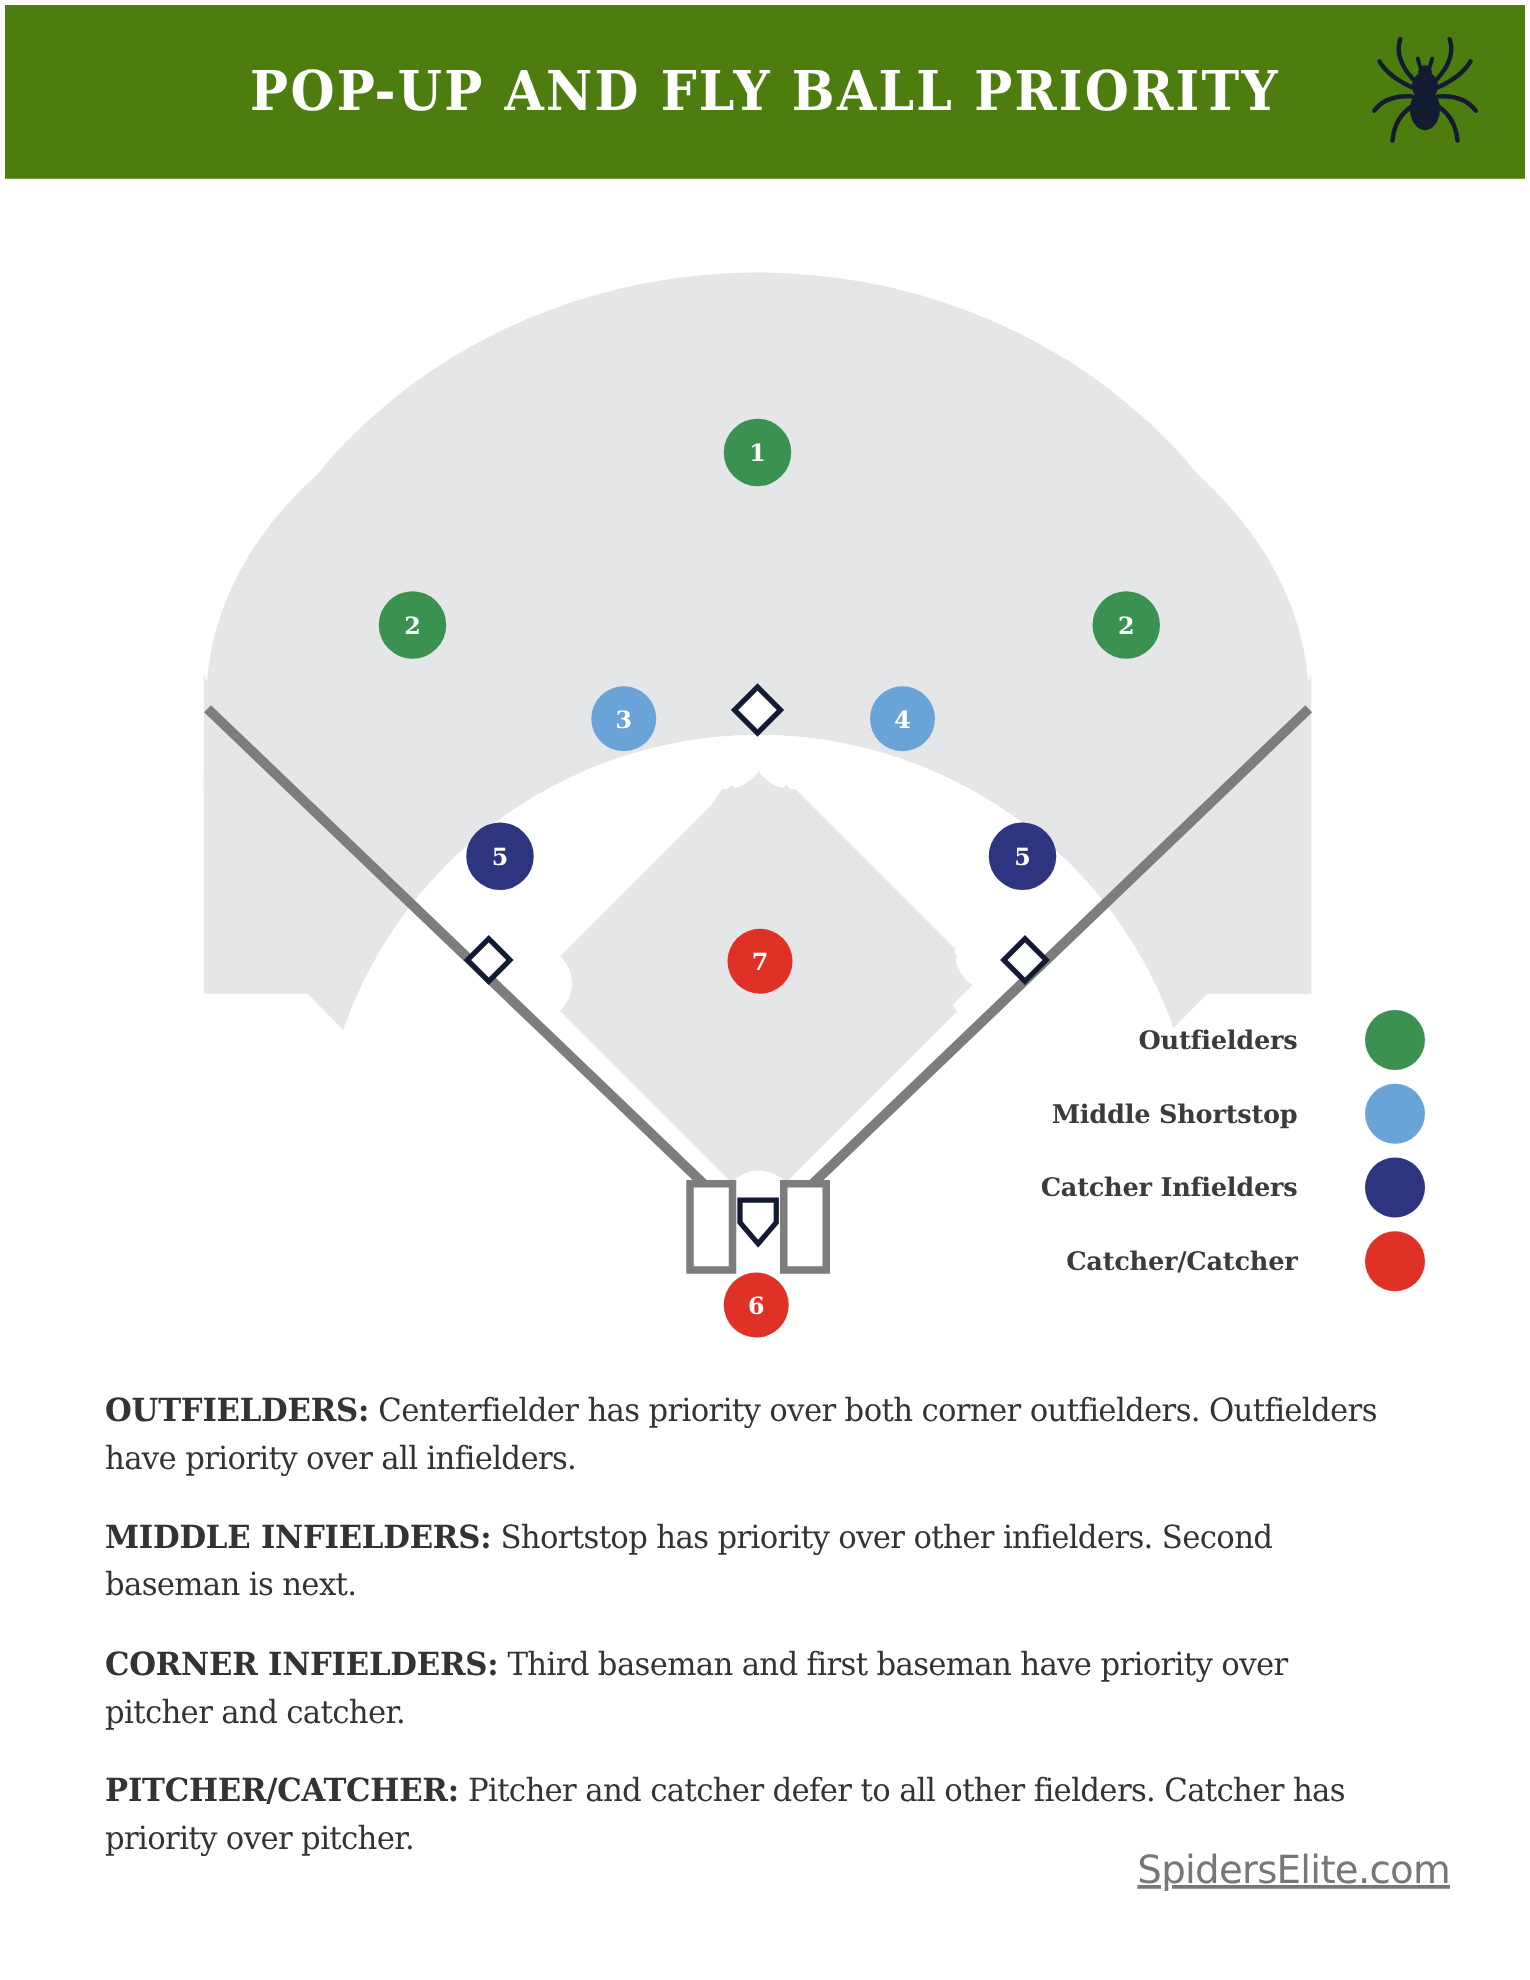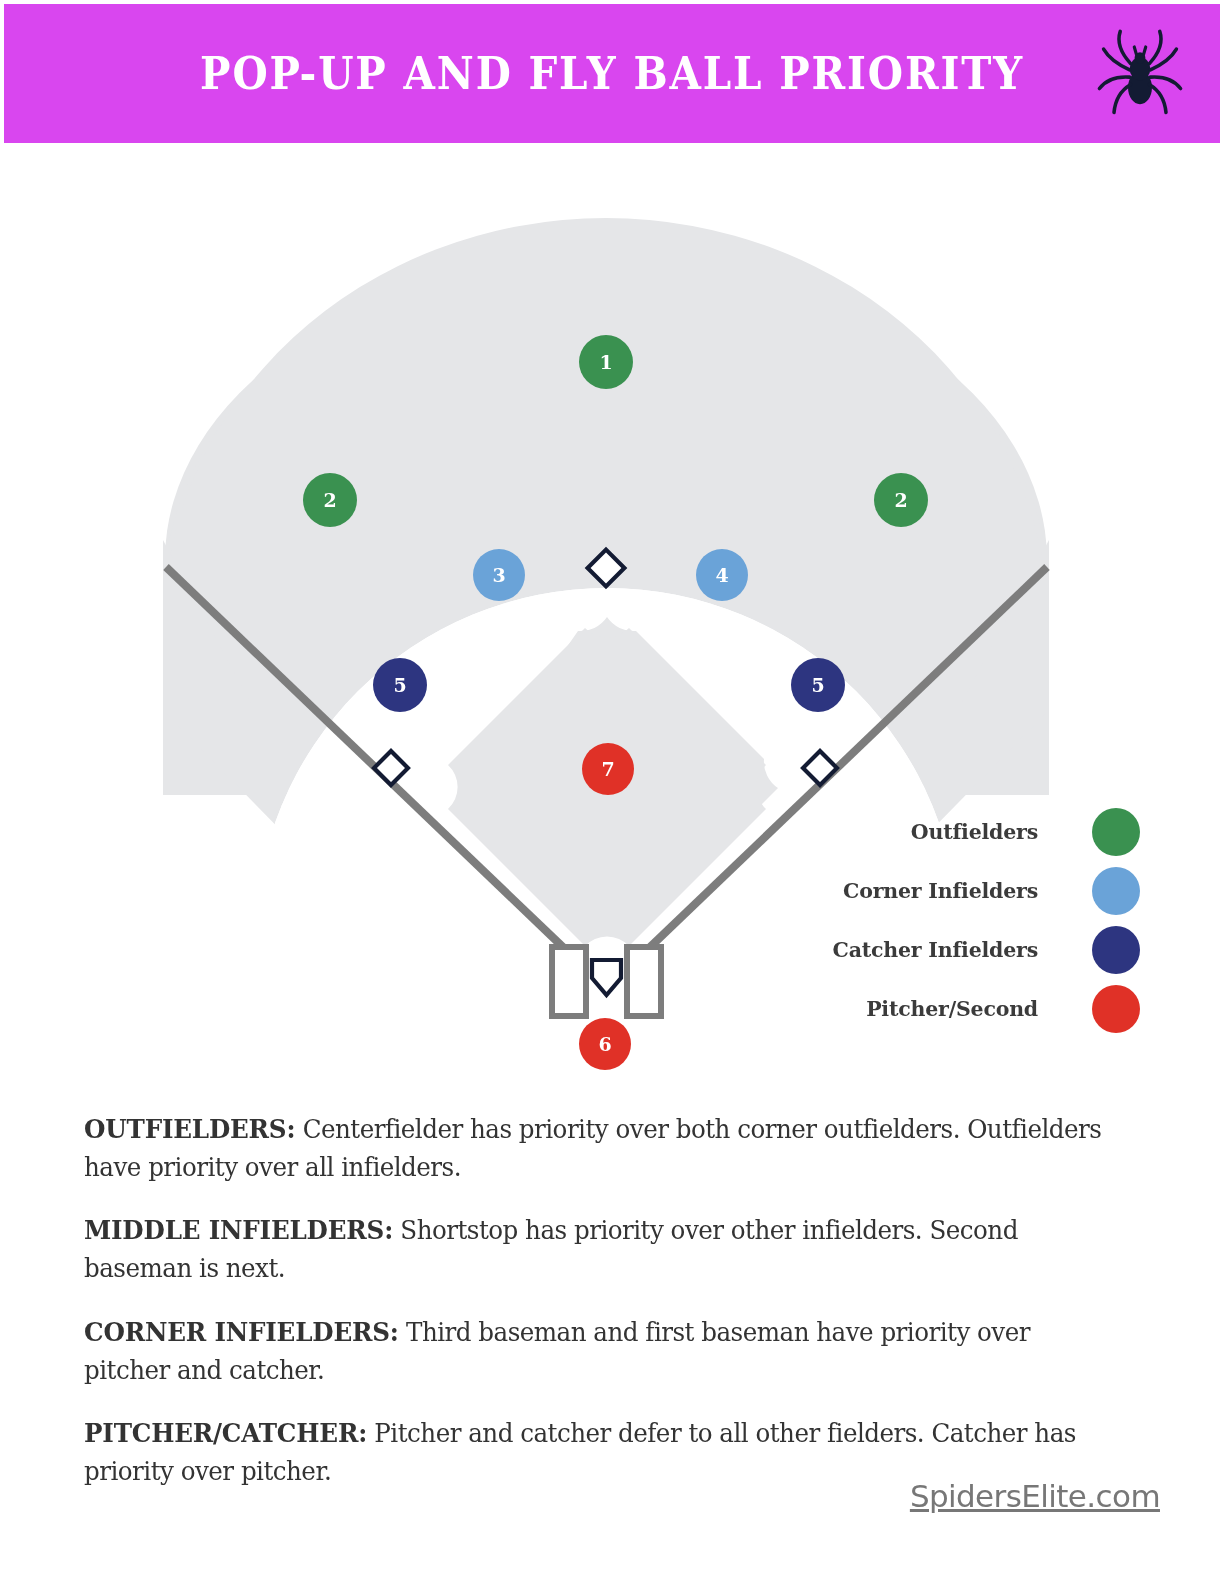--- a/index.html
+++ b/index.html
@@ -15,21 +15,21 @@
     font-family: "DejaVu Serif", serif;
   }
 
   
   #header-band {
     position: absolute;
     left: 4px;
     top: 4px;
     width: 1216px;
     height: 139px;
-    background: #d946ef;
+    background: #4d7c0f;
   }
   #header-title {
     position: absolute;
     left: 0;
     top: 0;
     width: 1216px;
     height: 139px;
     display: flex;
     align-items: center;
     justify-content: center;
@@ -279,29 +279,29 @@
       </g>
   </svg>
 </div>
 
 <div id="legend">
   <div class="legend-row">
     <span class="legend-label">Outfielders</span>
     <span class="legend-dot" style="background:#3a9150"></span>
   </div>
   <div class="legend-row">
-    <span class="legend-label">Corner Infielders</span>
+    <span class="legend-label">Middle Shortstop</span>
     <span class="legend-dot" style="background:#6aa3d8"></span>
   </div>
   <div class="legend-row">
     <span class="legend-label">Catcher Infielders</span>
     <span class="legend-dot" style="background:#2d3580"></span>
   </div>
   <div class="legend-row">
-    <span class="legend-label">Pitcher/Second</span>
+    <span class="legend-label">Catcher/Catcher</span>
     <span class="legend-dot" style="background:#e03127"></span>
   </div>
 </div>
 
 <div id="body-copy">
   <p class="para"><span class="lead">OUTFIELDERS:</span><span> Centerfielder has priority over both corner outfielders. Outfielders have priority over all infielders.</span></p>
   <p class="para"><span class="lead">MIDDLE INFIELDERS:</span><span> Shortstop has priority over other infielders. Second baseman is next.</span></p>
   <p class="para"><span class="lead">CORNER INFIELDERS:</span><span> Third baseman and first baseman have priority over pitcher and catcher.</span></p>
   <p class="para"><span class="lead">PITCHER/CATCHER:</span><span> Pitcher and catcher defer to all other fielders. Catcher has priority over pitcher.</span></p>
 </div>

